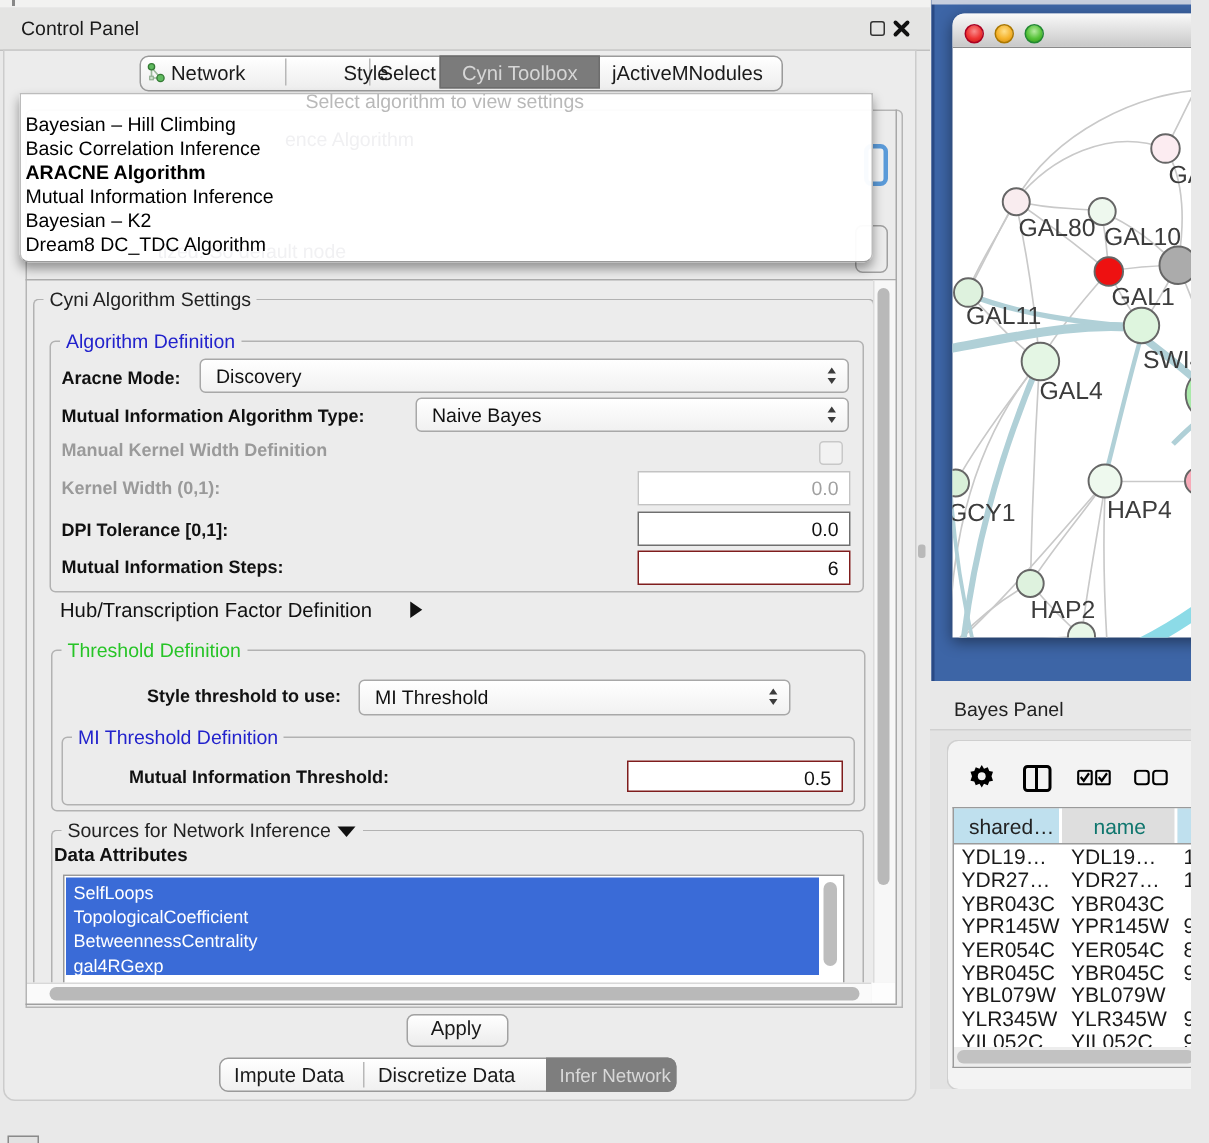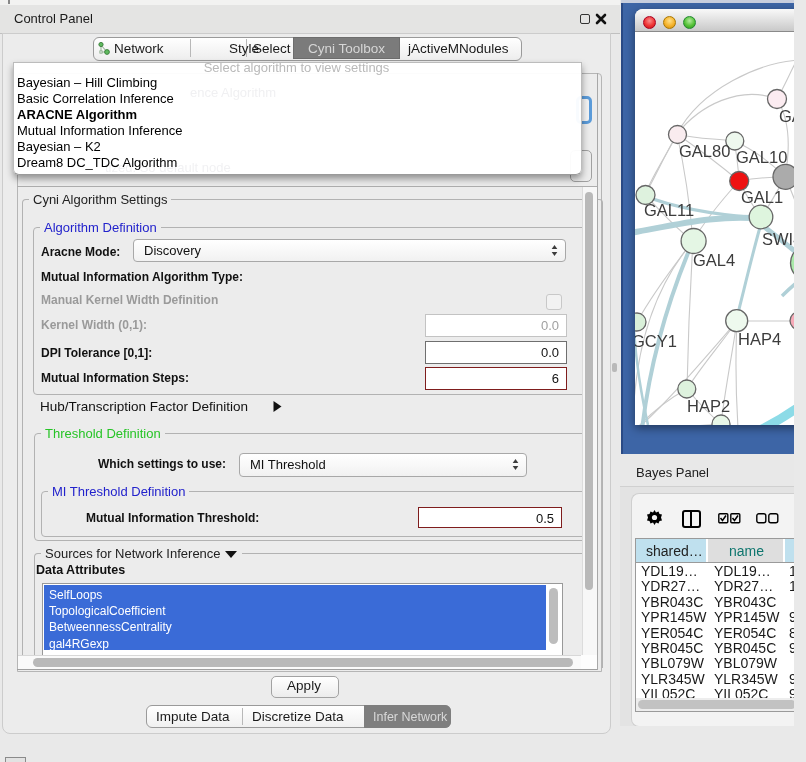--- a/index.html
+++ b/index.html
@@ -1,19 +1,19 @@
 <!DOCTYPE html>
 <html><head>
 <meta charset="utf-8">
 <style>
 html,body{margin:0;padding:0;}
 body{width:806px;height:762px;overflow:hidden;font-family:"Liberation Sans",sans-serif;background:#e9e9e9;}
 #root{position:relative;width:794px;height:762px;overflow:hidden;text-decoration:underline;}
 .abs{position:absolute;}
-.fs{position:absolute;border:1px solid #b2b2b2;border-radius:4px;padding-left:20px;}
+.fs{position:absolute;border:1px solid #b2b2b2;border-radius:4px;}
 .fst{position:absolute;top:-8px;left:6px;background:#ececec;padding:0 4px;font-size:13px;color:#222;white-space:nowrap;}
 .lbl{position:absolute;font-size:12px;font-weight:bold;color:#111;white-space:nowrap;}
 .tf{position:absolute;background:#fff;border:1px solid #7f1d1d;font-size:13px;color:#111;text-align:right;padding-right:7px;box-sizing:border-box;line-height:21px;}
 .combo{position:absolute;border:1px solid #a8a8a8;border-radius:4px;background:linear-gradient(#ffffff,#f1f1f1);box-sizing:border-box;font-size:13px;color:#111;padding-left:12px;}
 .combo .ct{position:absolute;left:10px;top:3px;}
 .carr{position:absolute;right:7px;top:4px;}
 </style>
 </head>
 <body>
 <div id="root">
@@ -64,20 +64,27 @@
 <div class="lbl" style="left:41px;top:245px;">Aracne Mode:</div>
 <div class="combo" style="left:133px;top:239px;width:433px;height:23px;">
       <span class="ct">Discovery</span>
 <svg class="carr" width="7" height="13" viewBox="0 0 7 13">
         <path d="M3.5 1 L6.3 5 L0.7 5 Z" fill="#3c3c3c"></path>
         <path d="M3.5 12 L6.3 8 L0.7 8 Z" fill="#3c3c3c"></path>
       </svg>
     </div>
 
 <div class="lbl" style="left:41px;top:270px;">Mutual Information Algorithm Type:</div>
+<div class="combo" style="left:277px;top:265px;width:289px;height:23px;">
+      <span class="ct">Naive Bayes</span>
+<svg class="carr" width="7" height="13" viewBox="0 0 7 13">
+        <path d="M3.5 1 L6.3 5 L0.7 5 Z" fill="#3c3c3c"></path>
+        <path d="M3.5 12 L6.3 8 L0.7 8 Z" fill="#3c3c3c"></path>
+      </svg>
+    </div>
 
 <div class="lbl" style="left:41px;top:293px;color:#9a9a9a;">Manual Kernel Width Definition</div>
 <div class="abs" style="left:546px;top:294px;width:14px;height:14px;border:1px solid #c8c8c8;border-radius:3px;background:#f2f2f2;"></div>
 
 <div class="lbl" style="left:41px;top:318px;color:#9a9a9a;">Kernel Width (0,1):</div>
 <div class="tf" style="left:425px;top:314px;width:142px;height:23px;color:#a0a0a0;border-color:#c3c3c3;">0.0</div>
 
 <div class="lbl" style="left:41px;top:346px;">DPI Tolerance [0,1]:</div>
 <div class="tf" style="left:425px;top:341px;width:142px;height:23px;border-color:#6f6f6f;">0.0</div>
 
@@ -85,21 +92,21 @@
 <div class="tf" style="left:425px;top:367px;width:142px;height:23px;">6</div>
 
 <div class="abs" style="left:40px;top:399px;font-size:13.5px;color:#111;">Hub/Transcription Factor Definition</div>
 <svg class="abs" style="left:272px;top:400px;" width="11" height="13" viewBox="0 0 11 13">
       <path d="M1.5 1 L9.5 6.5 L1.5 12 Z" fill="#111"></path>
     </svg>
 
 <div class="fs" style="left:34px;top:433px;width:541px;height:106px;">
       <span class="fst" style="color:#27c427;">Threshold Definition</span>
     </div>
-<div class="lbl" style="left:98px;top:457px;">Which settings to use:</div>
+<div class="lbl" style="left:98px;top:457px;">Style threshold to use:</div>
 <div class="combo" style="left:239px;top:453px;width:288px;height:24px;">
       <span class="ct">MI Threshold</span>
 <svg class="carr" width="7" height="13" viewBox="0 0 7 13">
         <path d="M3.5 1 L6.3 5 L0.7 5 Z" fill="#3c3c3c"></path>
         <path d="M3.5 12 L6.3 8 L0.7 8 Z" fill="#3c3c3c"></path>
       </svg>
     </div>
 <div class="fs" style="left:41px;top:491px;width:527px;height:44px;">
       <span class="fst" style="color:#2222cc;">MI Threshold Definition</span>
     </div>

